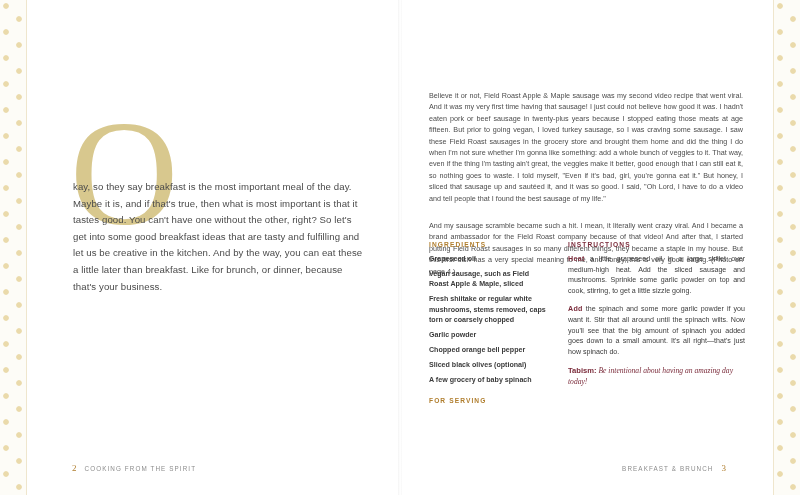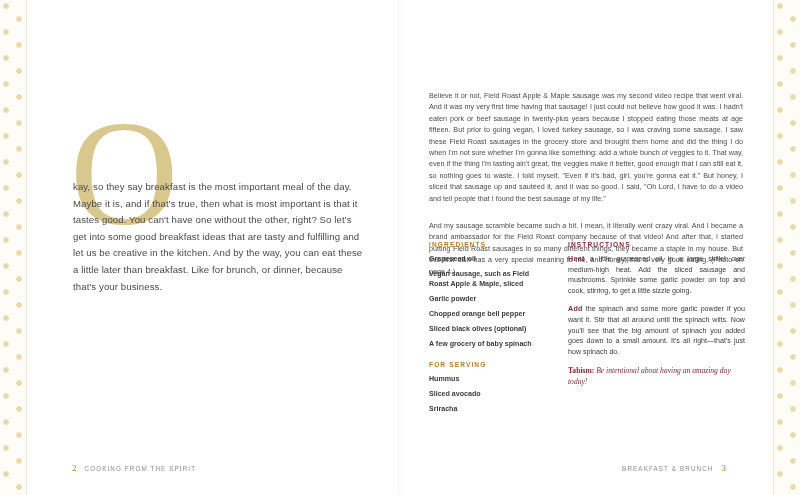--- a/index.html
+++ b/index.html
@@ -157,21 +157,21 @@
     color: #7b2c3b;
     letter-spacing: .3px;
   }
   .tabism {
     margin-top: 6px;
     font-size: 7.6px;
     line-height: 11px;
     color: #7b2c3b;
   }
   .tabism .tabism-label {
-    font-family: Liberation Serif, serif;
+    font-family: Liberation Sans, sans-serif;
     font-weight: 700;
     margin-top: 20px;
   }
   .tabism .tabism-text {
     font-family: "Liberation Serif", serif;
     font-style: italic;
   }
 
   
   .footer {
@@ -235,31 +235,27 @@
       <p>And my sausage scramble became such a hit. I mean, it literally went crazy viral. And I became a brand ambassador for the Field Roast company because of that video! And after that, I started putting Field Roast sausages in so many different things, they became a staple in my house. But this first dish has a very special meaning to me, and honey, this is very good eating. (Photo on page 4.)</p>
     </div>
 
     <div class="columns">
 
       <div class="col-left">
         <div class="col-head">Ingredients</div>
         <ul class="ing-list">
           <li>Grapeseed oil</li>
           <li>Vegan sausage, such as Field Roast Apple &amp; Maple, sliced</li>
+          <li>Fresh shiitake or regular white mushrooms, stems removed, caps torn or coarsely chopped</li>
           <li>Garlic powder</li>
           <li>Chopped orange bell pepper</li>
           <li>Sliced black olives (optional)</li>
           <li>A few grocery of baby spinach</li>
         </ul>
         <div class="col-head serving-head">For Serving</div>
-        <ul class="ing-list">
-          <li>Hummus</li>
-          <li>Sliced avocado</li>
-          <li>Sriracha</li>
-        </ul>
       </div>
 
       <div class="col-right">
         <div class="col-head inst">Instructions</div>
 
         <div class="inst-step">
           <b>Heat</b><span> a little grapeseed oil in a large skillet over medium-high heat. Add the sliced sausage and mushrooms. Sprinkle some garlic powder on top and cook, stirring, to get a little sizzle going.</span>
         </div>
         <div class="inst-step">
           <b>Add</b><span> the spinach and some more garlic powder if you want it. Stir that all around until the spinach wilts. Now you'll see that the big amount of spinach you added goes down to a small amount. It's all right—that's just how spinach do.</span>

